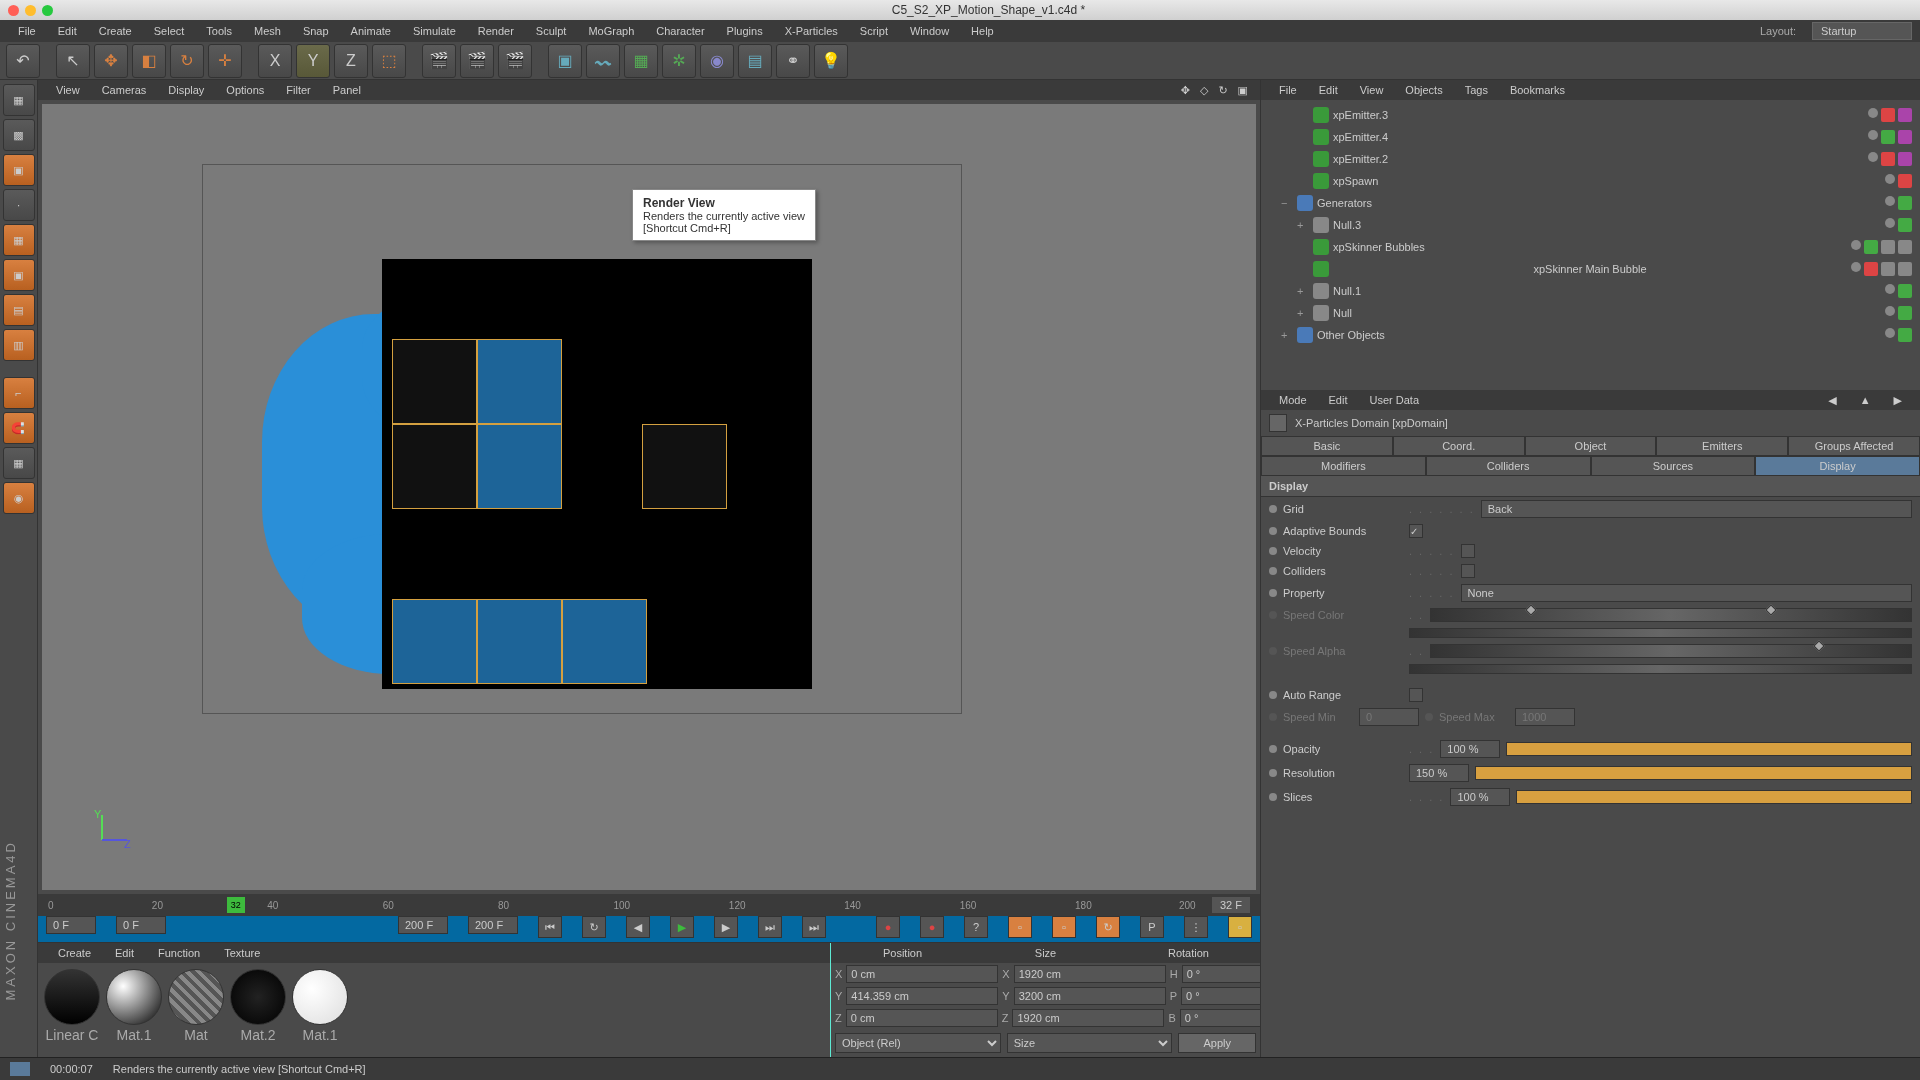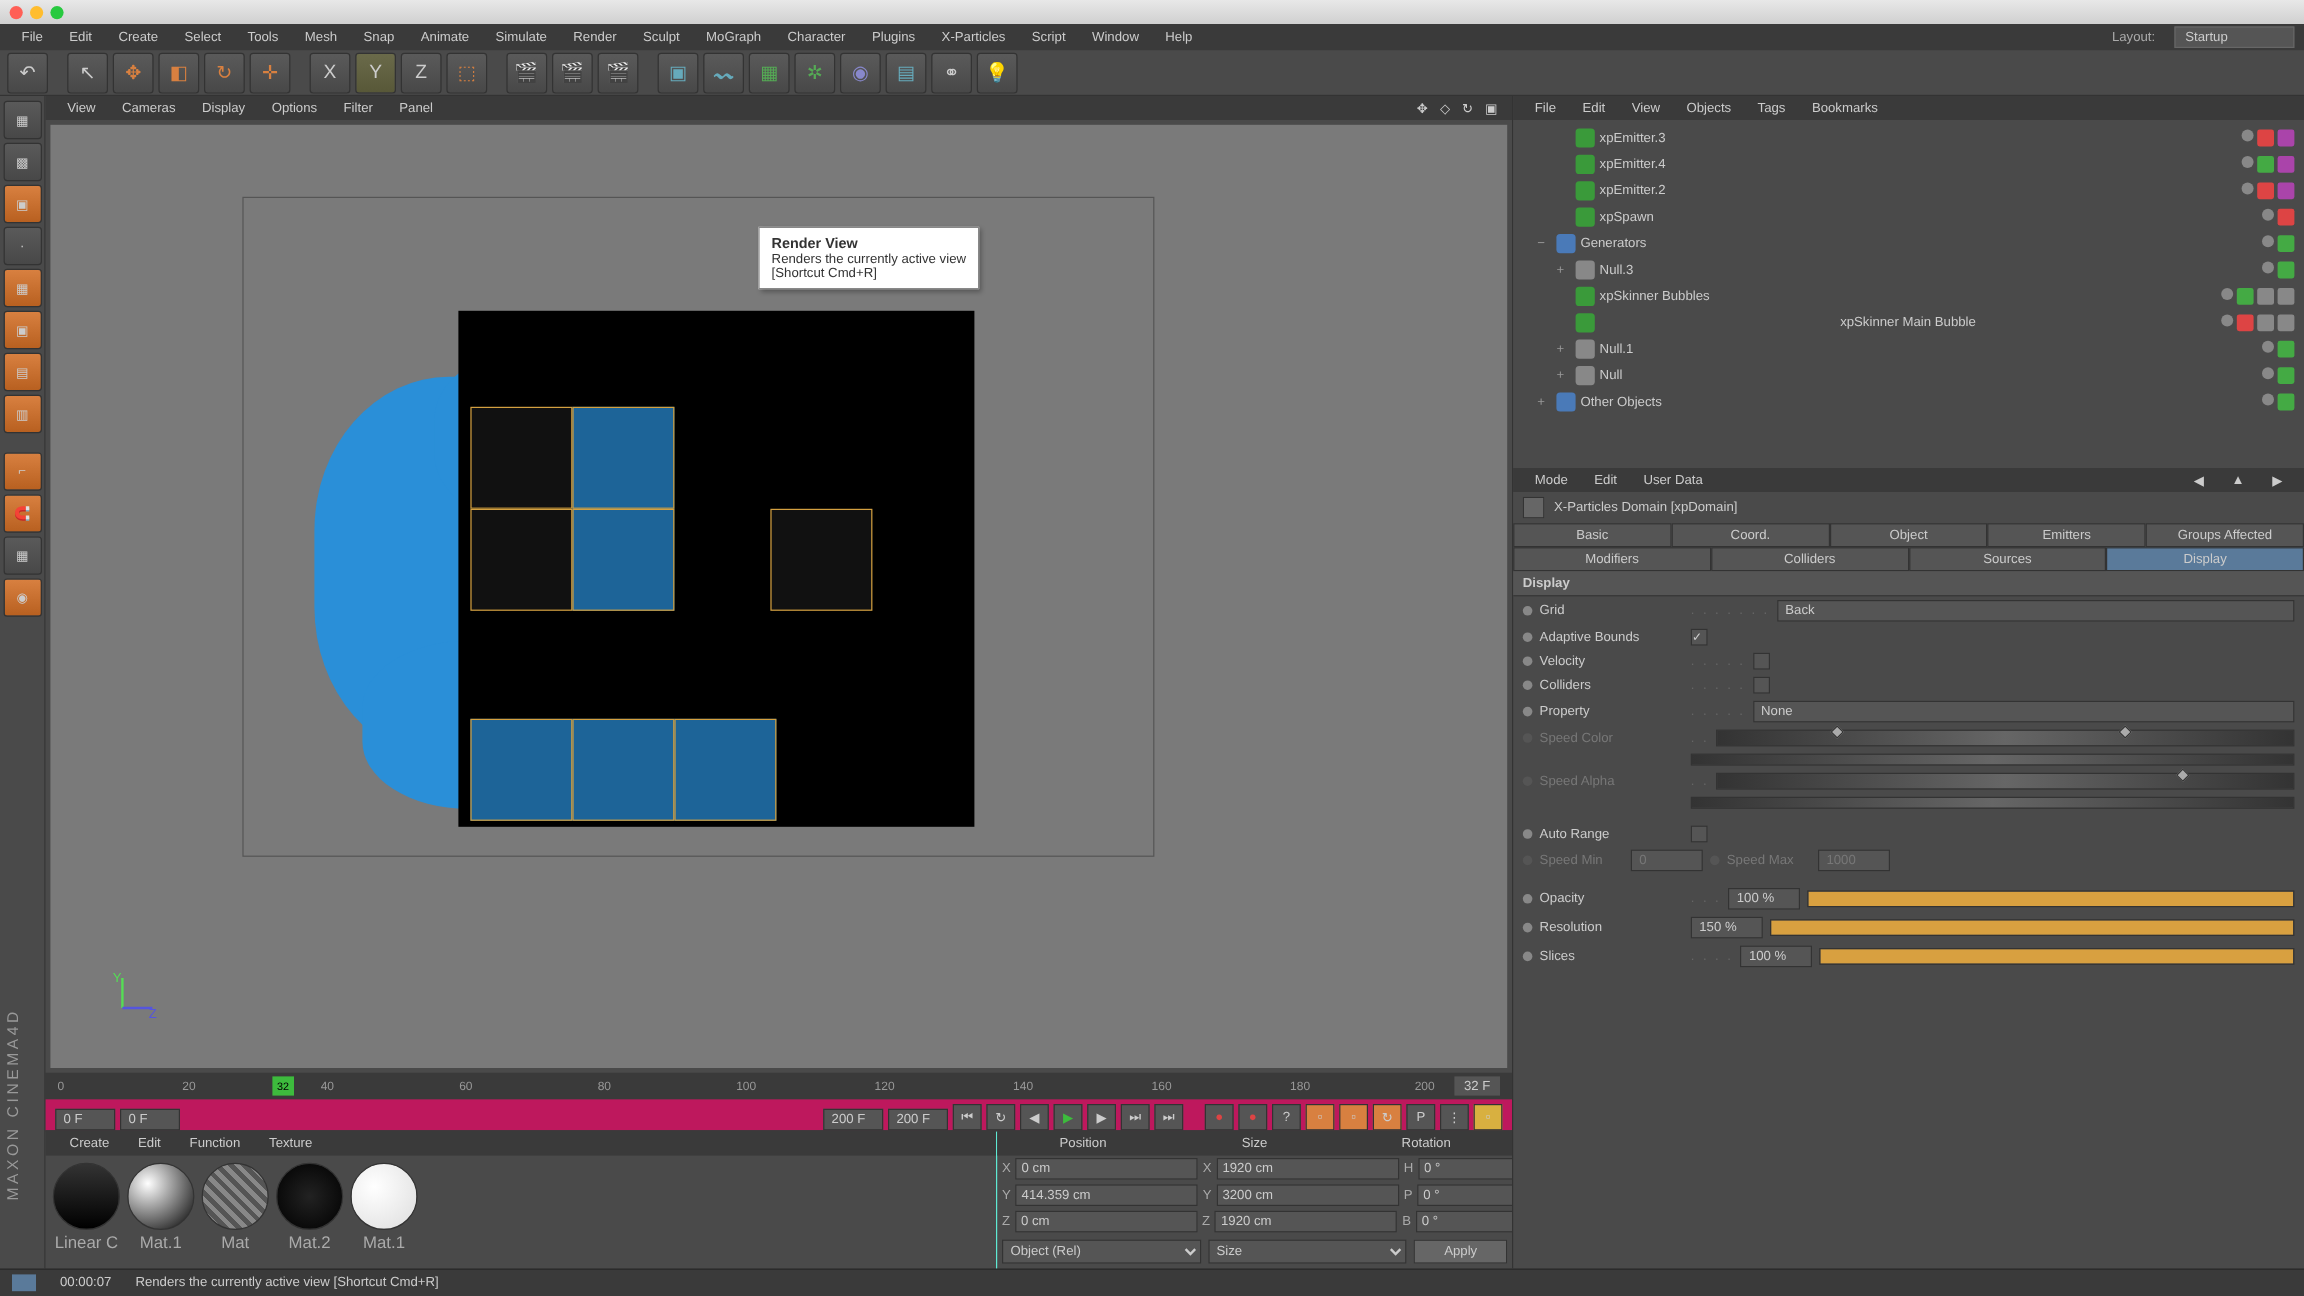--- a/index.html
+++ b/index.html
@@ -37,21 +37,21 @@
 .rtile{position:absolute;border:1px solid #d4a040;background:rgba(42,143,216,0.7)}
 .tooltip{position:absolute;left:590px;top:85px;background:#fff;border:1px solid #888;padding:6px 10px;color:#333;z-index:100;box-shadow:2px 2px 4px rgba(0,0,0,0.3)}
 .tooltip b{color:#333;font-size:12px}
 .tooltip div{color:#333;font-size:11px}
 .axisgiz{position:absolute;left:50px;bottom:40px;width:40px;height:40px}
 .timeline{height:22px;background:#3a3a3a;display:flex;align-items:center;padding:0 10px;position:relative}
 .tlruler{flex:1;position:relative;height:100%;display:flex;align-items:center}
 .tlnum{position:absolute;color:#999;font-size:10px}
 .tlmarker{position:absolute;background:#3dbb3d;width:18px;height:16px;top:3px;color:#000;font-size:9px;text-align:center;line-height:16px}
 .tlframe{margin-left:10px;background:#555;padding:2px 8px}
-.playbar{height:26px;background:#be185d;display:flex;align-items:flex-end;padding:0 8px;gap:4px}
+.playbar{height:26px;background:#0369a1;display:flex;align-items:flex-start;padding:0 8px;gap:20px}
 .pfield{background:#555;border:1px solid #333;padding:2px 6px;min-width:50px;color:#ccc}
 .pbtn{width:24px;height:22px;background:#555;border:1px solid #333;display:flex;align-items:center;justify-content:center}
 .pbtn.play{color:#3dbb3d}
 .pbtn.rec{color:#d44}
 .matpanel{height:115px;background:#4a4a4a;border-top:1px solid #333;display:flex}
 .matleft{flex:1;display:flex;flex-direction:column}
 .matmenu{height:20px;background:#3a3a3a;display:flex;align-items:center;padding:0 8px;gap:0px}
 .matmenu span{padding:2px 12px}
 .matswatches{flex:1;display:flex;align-items:flex-start;padding:6px;gap:6px}
 .matsw{display:flex;flex-direction:column;align-items:center;gap:2px}
@@ -103,20 +103,21 @@
 </style>
 </head>
 <body>
 
 <div class="titlebar">
   <div class="traffic">
     <div class="tdot tred"></div>
     <div class="tdot tyel"></div>
     <div class="tdot tgrn"></div>
   </div>
+  <div class="titletext">C5_S2_XP_Motion_Shape_v1.c4d *</div>
 </div>
 
 <div class="menubar">
   <span>File</span>
   <span>Edit</span>
   <span>Create</span>
   <span>Select</span>
   <span>Tools</span>
   <span>Mesh</span>
   <span>Snap</span>

